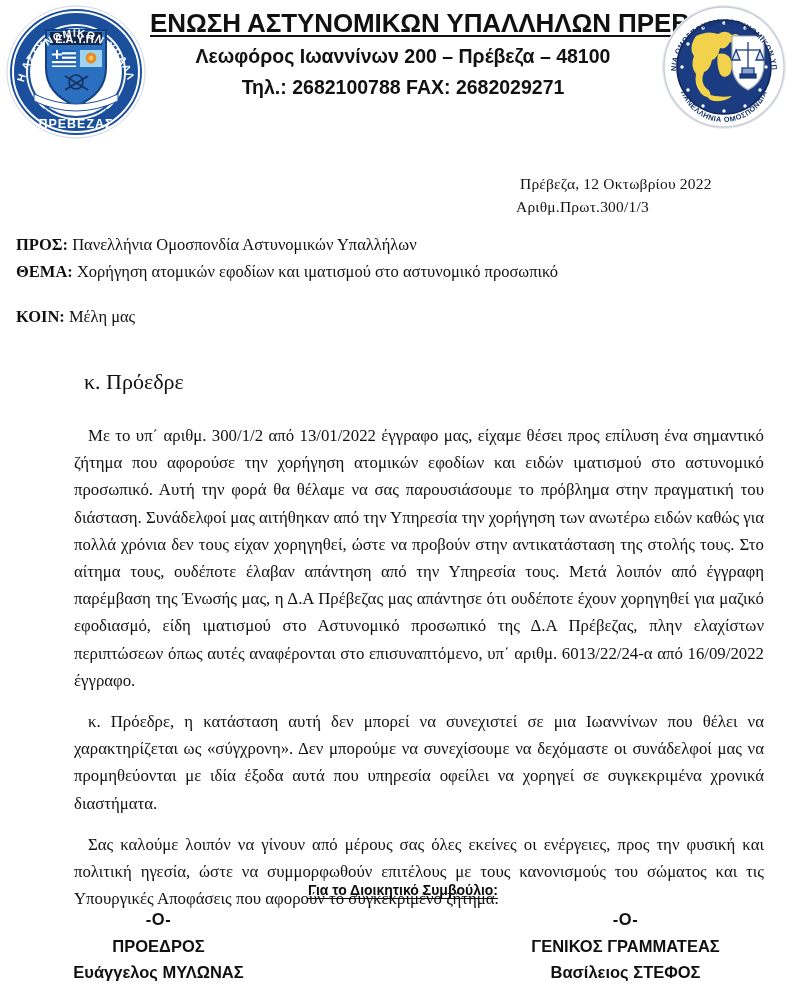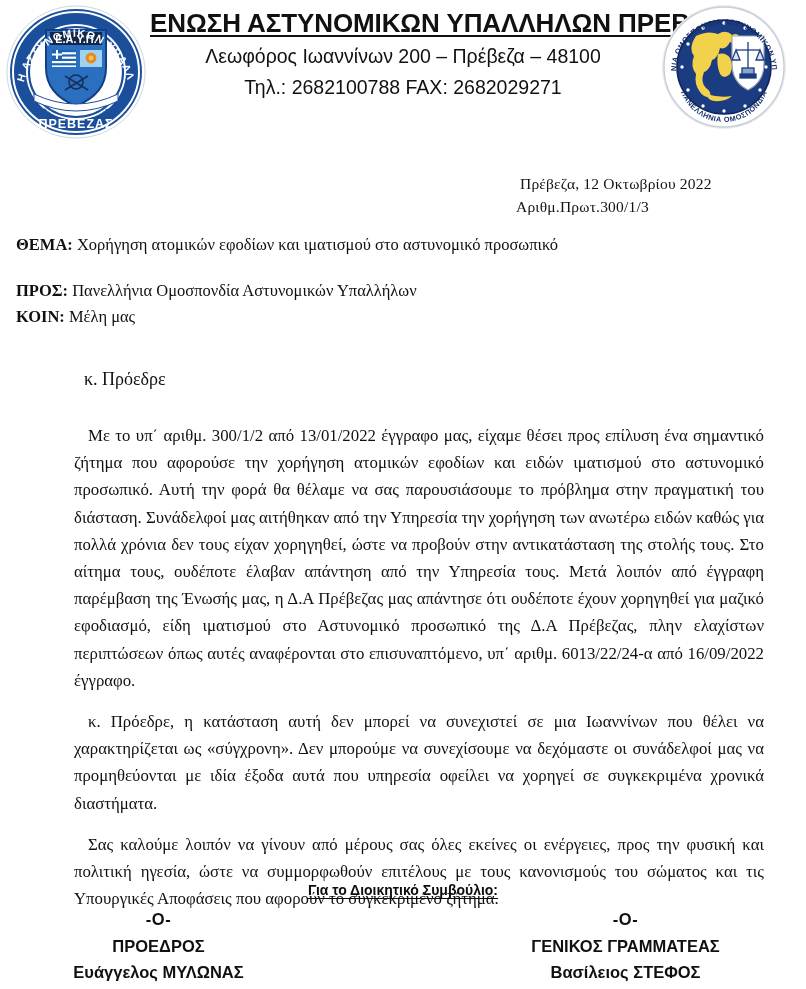--- a/index.html
+++ b/index.html
@@ -37,21 +37,21 @@
     font-size: 26px;
     font-weight: bold;
     letter-spacing: -0.1px;
     text-decoration: underline;
     text-underline-offset: 3px;
     line-height: 1.32;
     white-space: nowrap;
   }
   .addr-line {
     font-size: 19.5px;
-    font-weight: normal;
+    font-weight: bold;
     line-height: 1.45;
     margin-top: 2px;
     white-space: nowrap;
   }
   .email-line {
     font-size: 19.5px;
     line-height: 1.45;
     margin-top: 1px;
     white-space: nowrap;
   }
@@ -99,21 +99,21 @@
   .meta .row.subject { margin-bottom: 20px; }
   .meta .lbl { font-weight: bold; }
   .meta .val { font-weight: normal; }
   .meta .pros { margin-bottom: 1px; }
 
   
   .salutation {
     position: absolute;
     left: 84px;
     top: 369px;
-    font-size: 18px;
+    font-size: 22px;
     color: #101010;
   }
   .body-copy {
     position: absolute;
     left: 60px;
     top: 408px;
     width: 718px;
     font-size: 16.8px;
     line-height: 1.62;
     text-align: justify;
@@ -282,27 +282,27 @@
     </svg>
   </div>
 </div>
 
 <div class="date-block">
   <div class="l1">Πρέβεζα,  12  Οκτωβρίου  2022</div>
   <div class="l2">Αριθμ.Πρωτ.300/1/3</div>
 </div>
 
 <div class="meta">
+  <div class="row pros">
+    <span class="lbl">ΠΡΟΣ:</span>
+    <span class="val">Πανελλήνια Ομοσπονδία Αστυνομικών Υπαλλήλων</span>
+  </div>
   <div class="row subject">
     <span class="lbl">ΘΕΜΑ:</span>
     <span class="val">Χορήγηση ατομικών εφοδίων και ιματισμού στο αστυνομικό προσωπικό</span>
-  </div>
-  <div class="row pros">
-    <span class="lbl">ΠΡΟΣ:</span>
-    <span class="val">Πανελλήνια Ομοσπονδία Αστυνομικών Υπαλλήλων</span>
   </div>
   <div class="row">
     <span class="lbl">ΚΟΙΝ:</span>
     <span class="val">Μέλη μας</span>
   </div>
 </div>
 
 <div class="salutation">κ. Πρόεδρε</div>
 
 <div class="body-copy">

